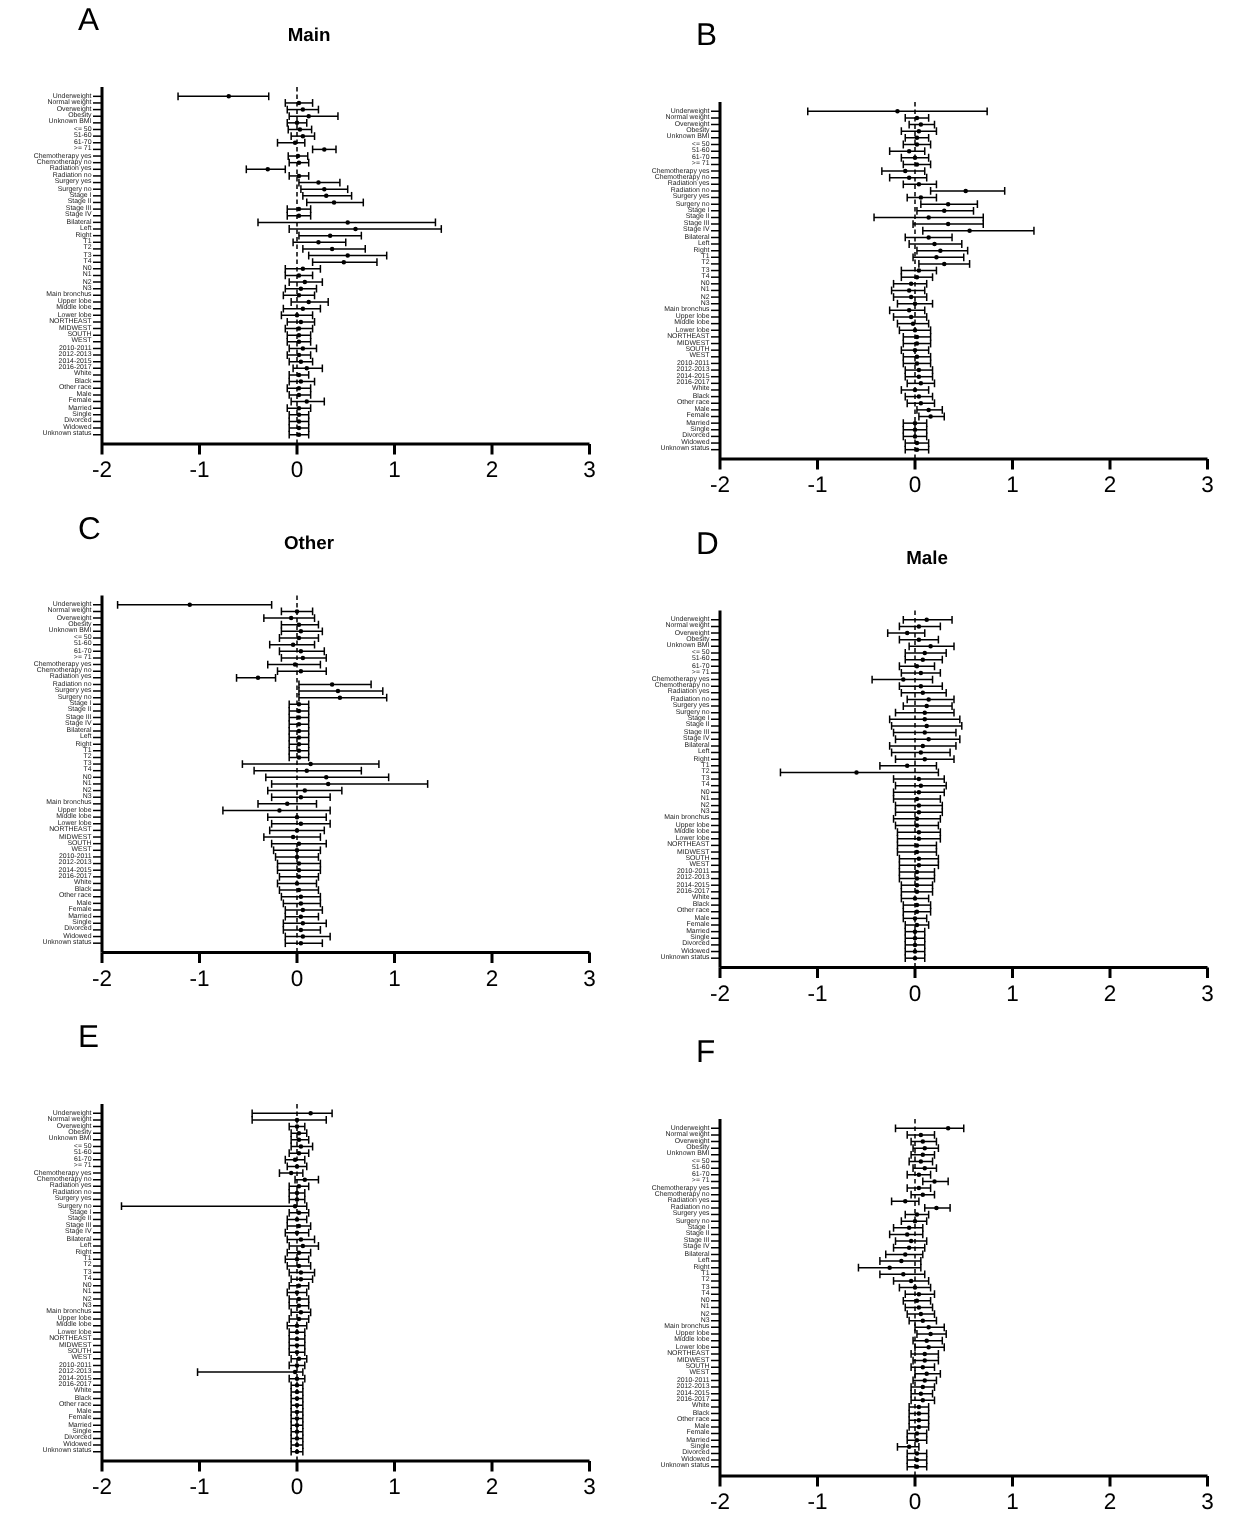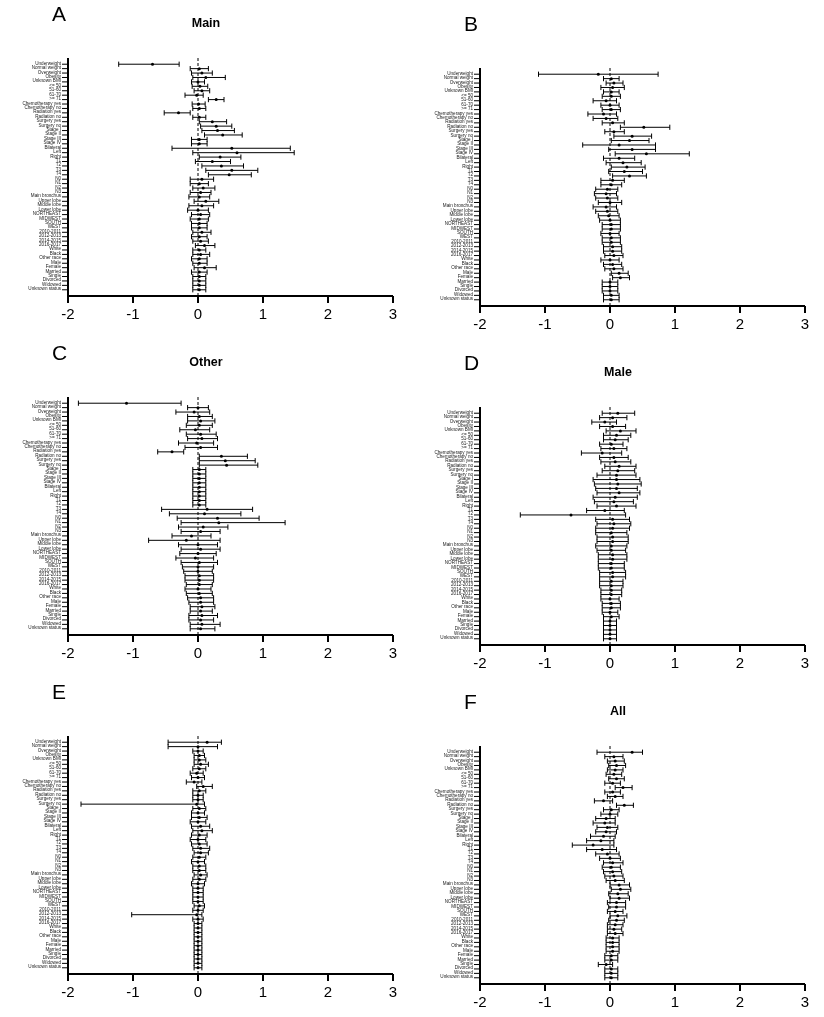--- a/index.html
+++ b/index.html
@@ -2278,21 +2278,20 @@
         <div class="xtick-label" style="left: 53px; top: 305px;">-2</div>
         <div class="xtick-label" style="left: 118px; top: 305px;">-1</div>
         <div class="xtick-label" style="left: 183px; top: 305px;">0</div>
         <div class="xtick-label" style="left: 248px; top: 305px;">1</div>
         <div class="xtick-label" style="left: 313px; top: 305px;">2</div>
         <div class="xtick-label" style="left: 378px; top: 305px;">3</div>
       </div>
     </div>
     <div class="panel" style="left: 412px; top: 688px;">
       <div class="panel-letter">F</div>
-      <div class="panel-title">All</div>
       <div class="plotwrap">
         <svg class="plotsvg" width="412" height="339">
           <line x1="68" y1="58" x2="68" y2="296" stroke="#000" stroke-width="2"></line>
           <line x1="68" y1="296" x2="393" y2="296" stroke="#000" stroke-width="2"></line>
           <line x1="198" y1="58" x2="198" y2="296" stroke="#000" stroke-width="1" stroke-dasharray="3 2"></line>
           <line x1="68" y1="296" x2="68" y2="303" stroke="#000" stroke-width="2"></line>
           <line x1="133" y1="296" x2="133" y2="303" stroke="#000" stroke-width="2"></line>
           <line x1="198" y1="296" x2="198" y2="303" stroke="#000" stroke-width="2"></line>
           <line x1="263" y1="296" x2="263" y2="303" stroke="#000" stroke-width="2"></line>
           <line x1="328" y1="296" x2="328" y2="303" stroke="#000" stroke-width="2"></line>

